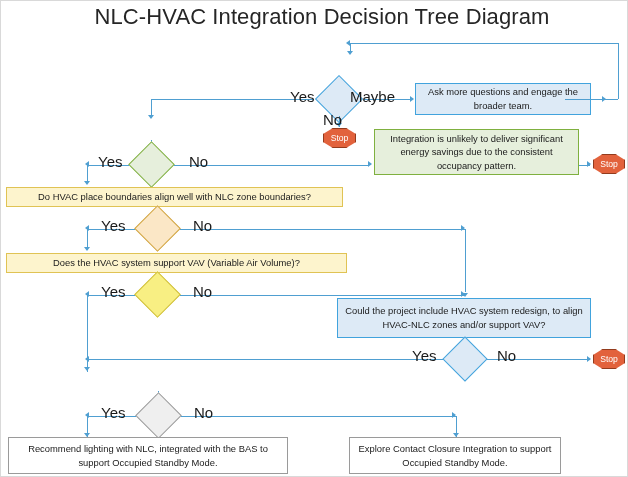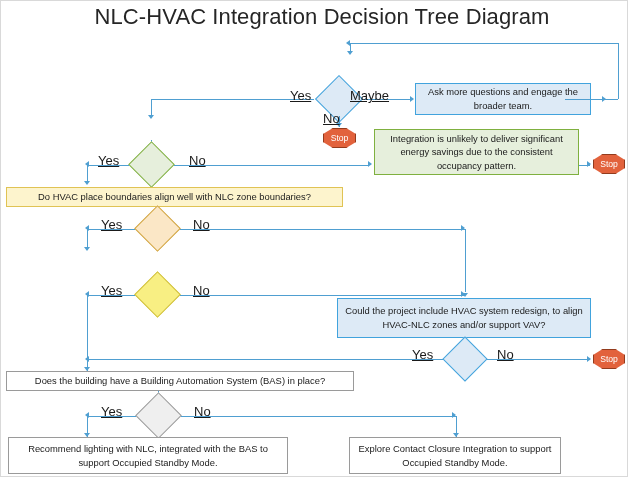--- a/index.html
+++ b/index.html
@@ -105,25 +105,24 @@
     border-bottom: 3.2px solid transparent;
     border-left: 4.6px solid #4f9fd1;
   }
   .arrow-left {
     border-top: 3.2px solid transparent;
     border-bottom: 3.2px solid transparent;
     border-right: 4.6px solid #4f9fd1;
   }
   .edge-label {
     position: absolute;
-    font-size: 13px;
+    font-size: 15px;
     color: #1a1a1a;
     white-space: nowrap;
     background: transparent;
-    text-decoration: underline;
   }
 </style>
 </head>
 <body>
 
 <div id="canvas">
 
   <div id="title">NLC-HVAC Integration Decision Tree Diagram</div>
 
   <div class="vline" style="left:617px; top:42px; height:56px;"></div>
@@ -194,20 +193,21 @@
   <div class="arrow arrow-left" style="left:84px; top:224.3px;"></div>
   <div class="vline" style="left:86px; top:227.5px; height:20px;"></div>
   <div class="arrow arrow-down" style="left:83px; top:246px;"></div>
   <div class="edge-label" style="left:100px; top:216px;">Yes</div>
 
   <div class="hline" style="left:179px; top:227.5px; width:285px;"></div>
   <div class="arrow arrow-right" style="left:460px; top:224.3px;"></div>
   <div class="vline" style="left:464px; top:227.5px; height:63px;"></div>
   <div class="edge-label" style="left:192px; top:216px;">No</div>
 
+  <div class="node yellow-box" style="left:5px; top:252px; width:341px; height:20px;">Does the HVAC system support VAV (Variable Air Volume)?</div>
 
   <div class="vline" style="left:156px; top:272px; height:5px;"></div>
   <div class="arrow arrow-down" style="left:153px; top:275px;"></div>
 
   <div class="diamond d-yellow" style="left:140px; top:277px; width:33px; height:33px;"></div>
 
   <div class="hline" style="left:86px; top:293.5px; width:48px;"></div>
   <div class="arrow arrow-left" style="left:84px; top:290.3px;"></div>
   <div class="vline" style="left:86px; top:293.5px; height:77px;"></div>
   <div class="arrow arrow-down" style="left:83px; top:366px;"></div>
@@ -228,21 +228,20 @@
   <div class="hline" style="left:86px; top:358px; width:356px;"></div>
   <div class="arrow arrow-left" style="left:84px; top:354.8px;"></div>
   <div class="edge-label" style="left:411px; top:346px;">Yes</div>
 
   <div class="hline" style="left:486px; top:358px; width:103px;"></div>
   <div class="arrow arrow-right" style="left:586px; top:354.8px;"></div>
   <div class="edge-label" style="left:496px; top:346px;">No</div>
 
   <div class="stop" style="left:592px; top:348px; width:32px; height:20px;">Stop</div>
 
-  <div class="node plain-box" style="left:5px; top:370px; width:348px; height:20px;">Does the building have a Building Automation System (BAS) in place?</div>
 
   <div class="vline" style="left:157px; top:390px; height:6px;"></div>
   <div class="arrow arrow-down" style="left:154px; top:394px;"></div>
 
   <div class="diamond d-gray" style="left:141px; top:398px; width:33px; height:33px;"></div>
 
   <div class="hline" style="left:86px; top:414.5px; width:49px;"></div>
   <div class="arrow arrow-left" style="left:84px; top:411.3px;"></div>
   <div class="vline" style="left:86px; top:414.5px; height:21px;"></div>
   <div class="arrow arrow-down" style="left:83px; top:432px;"></div>

